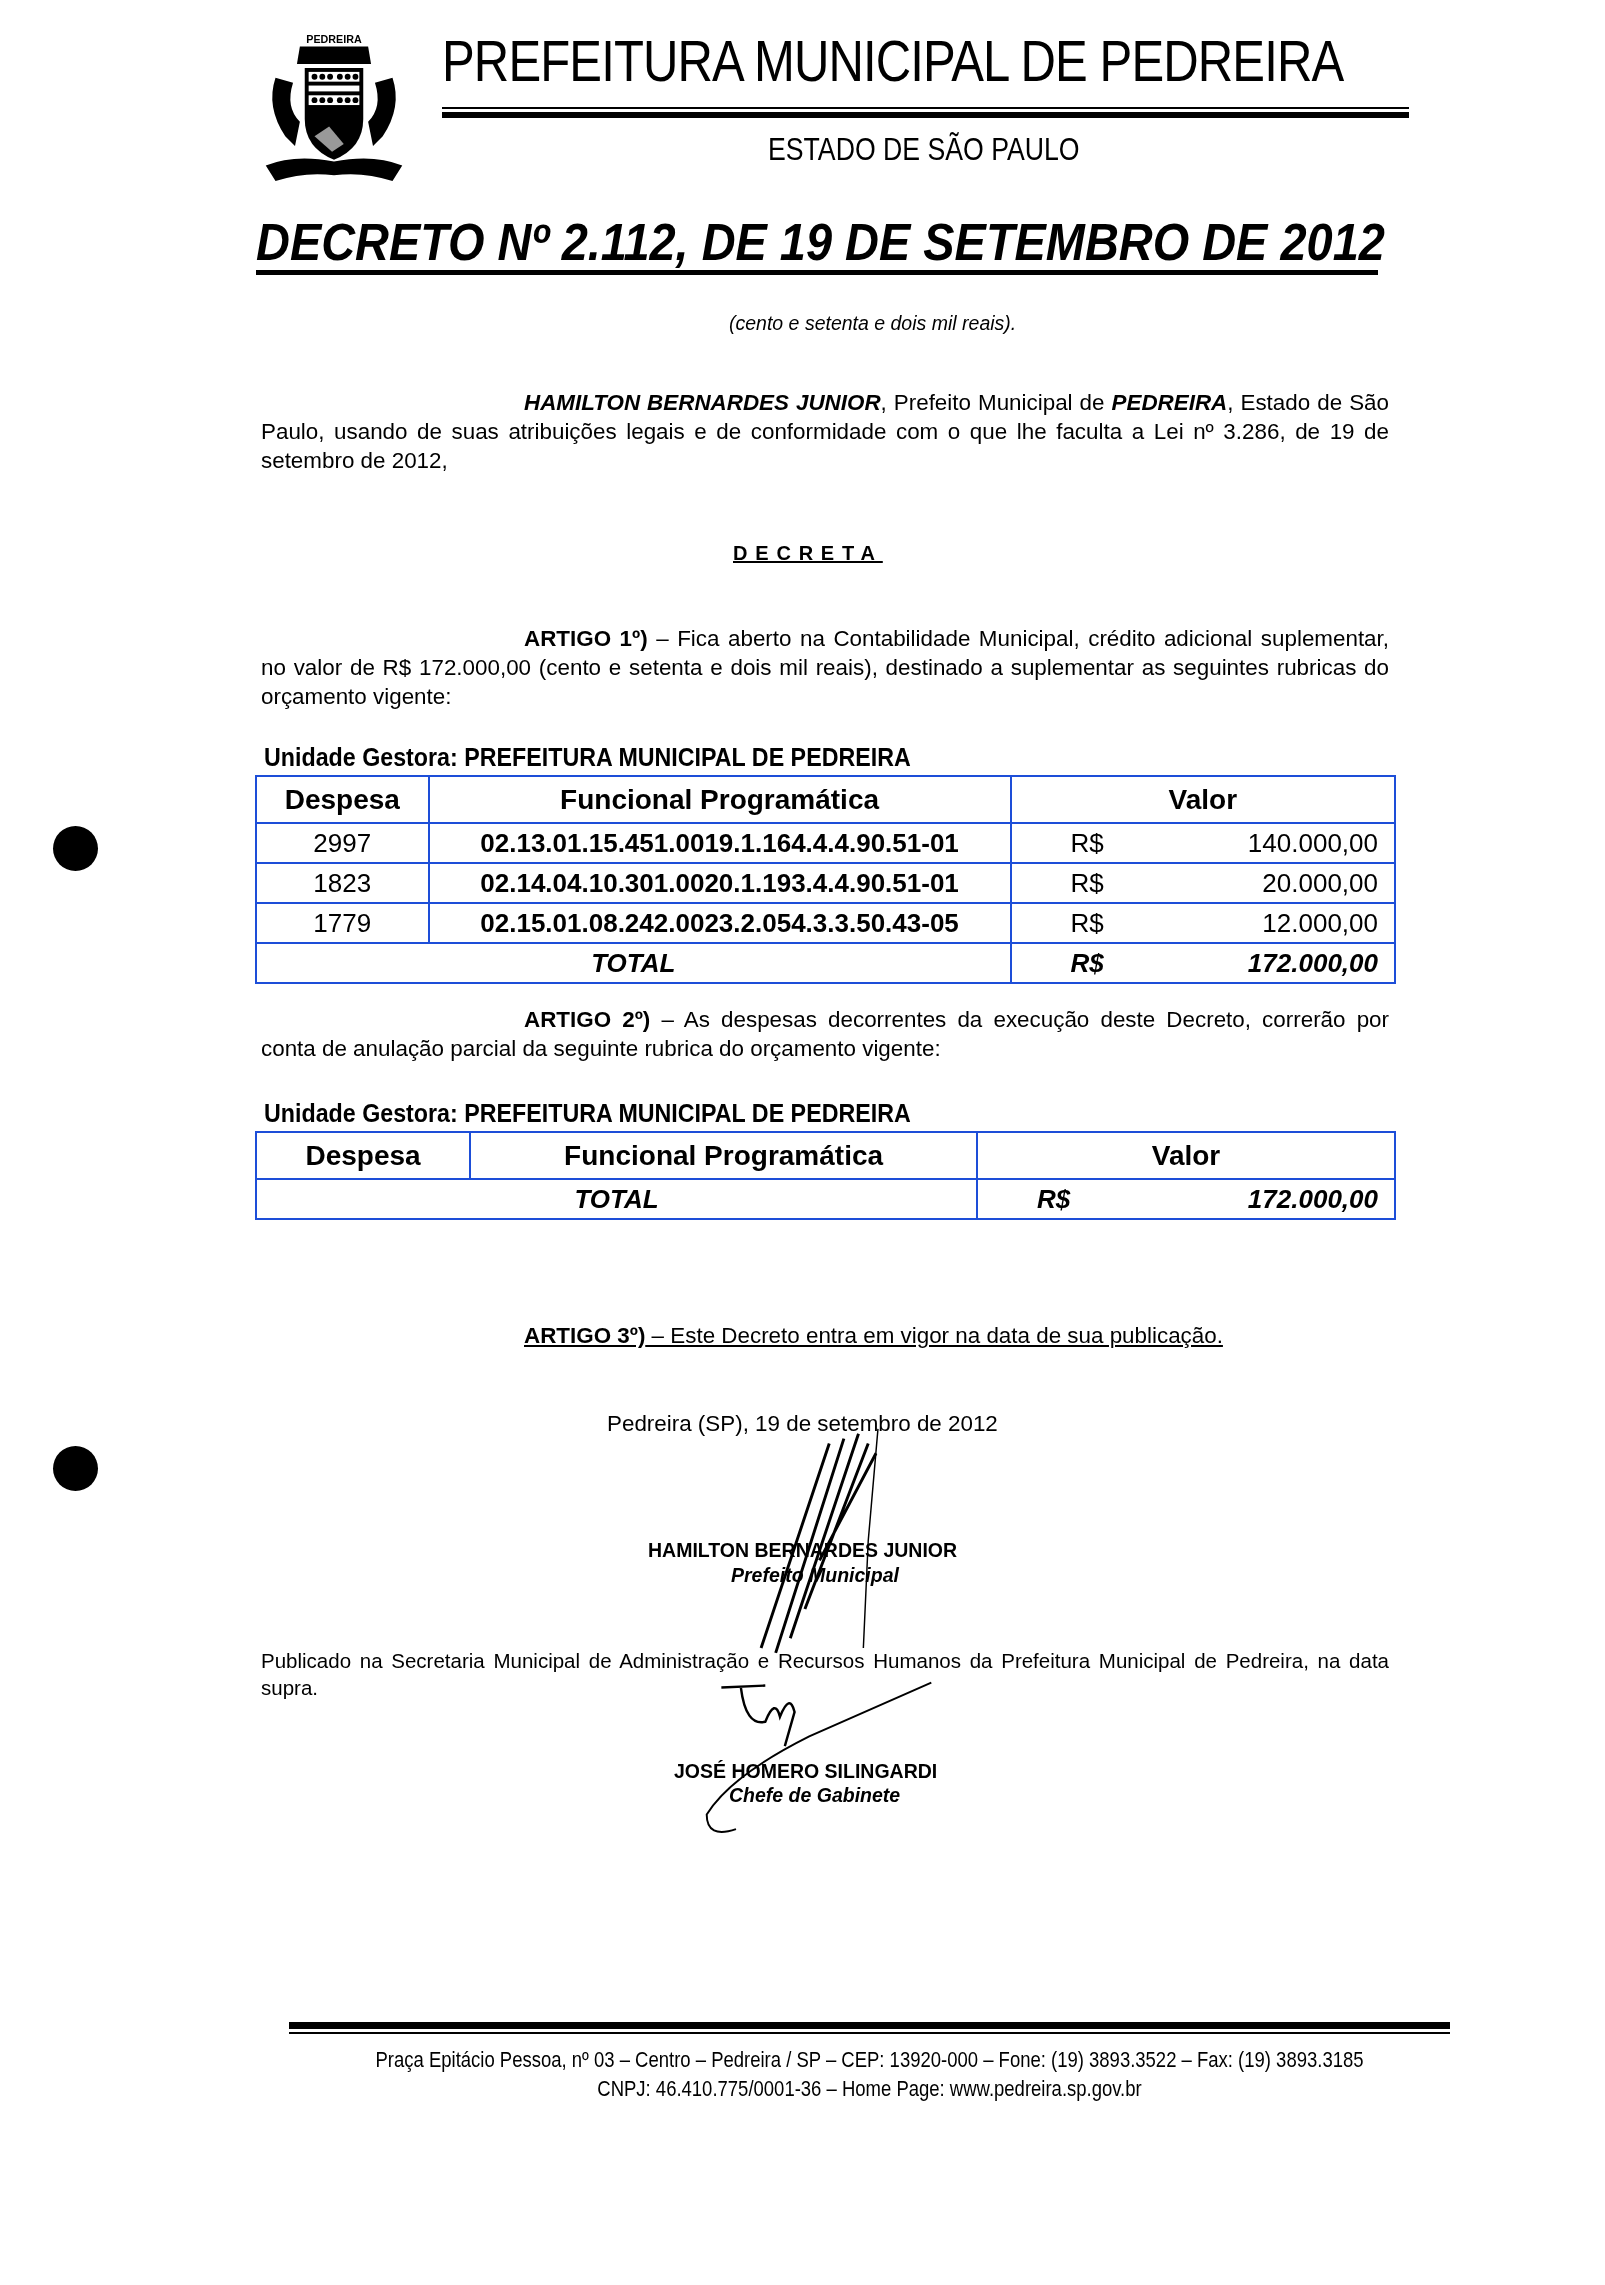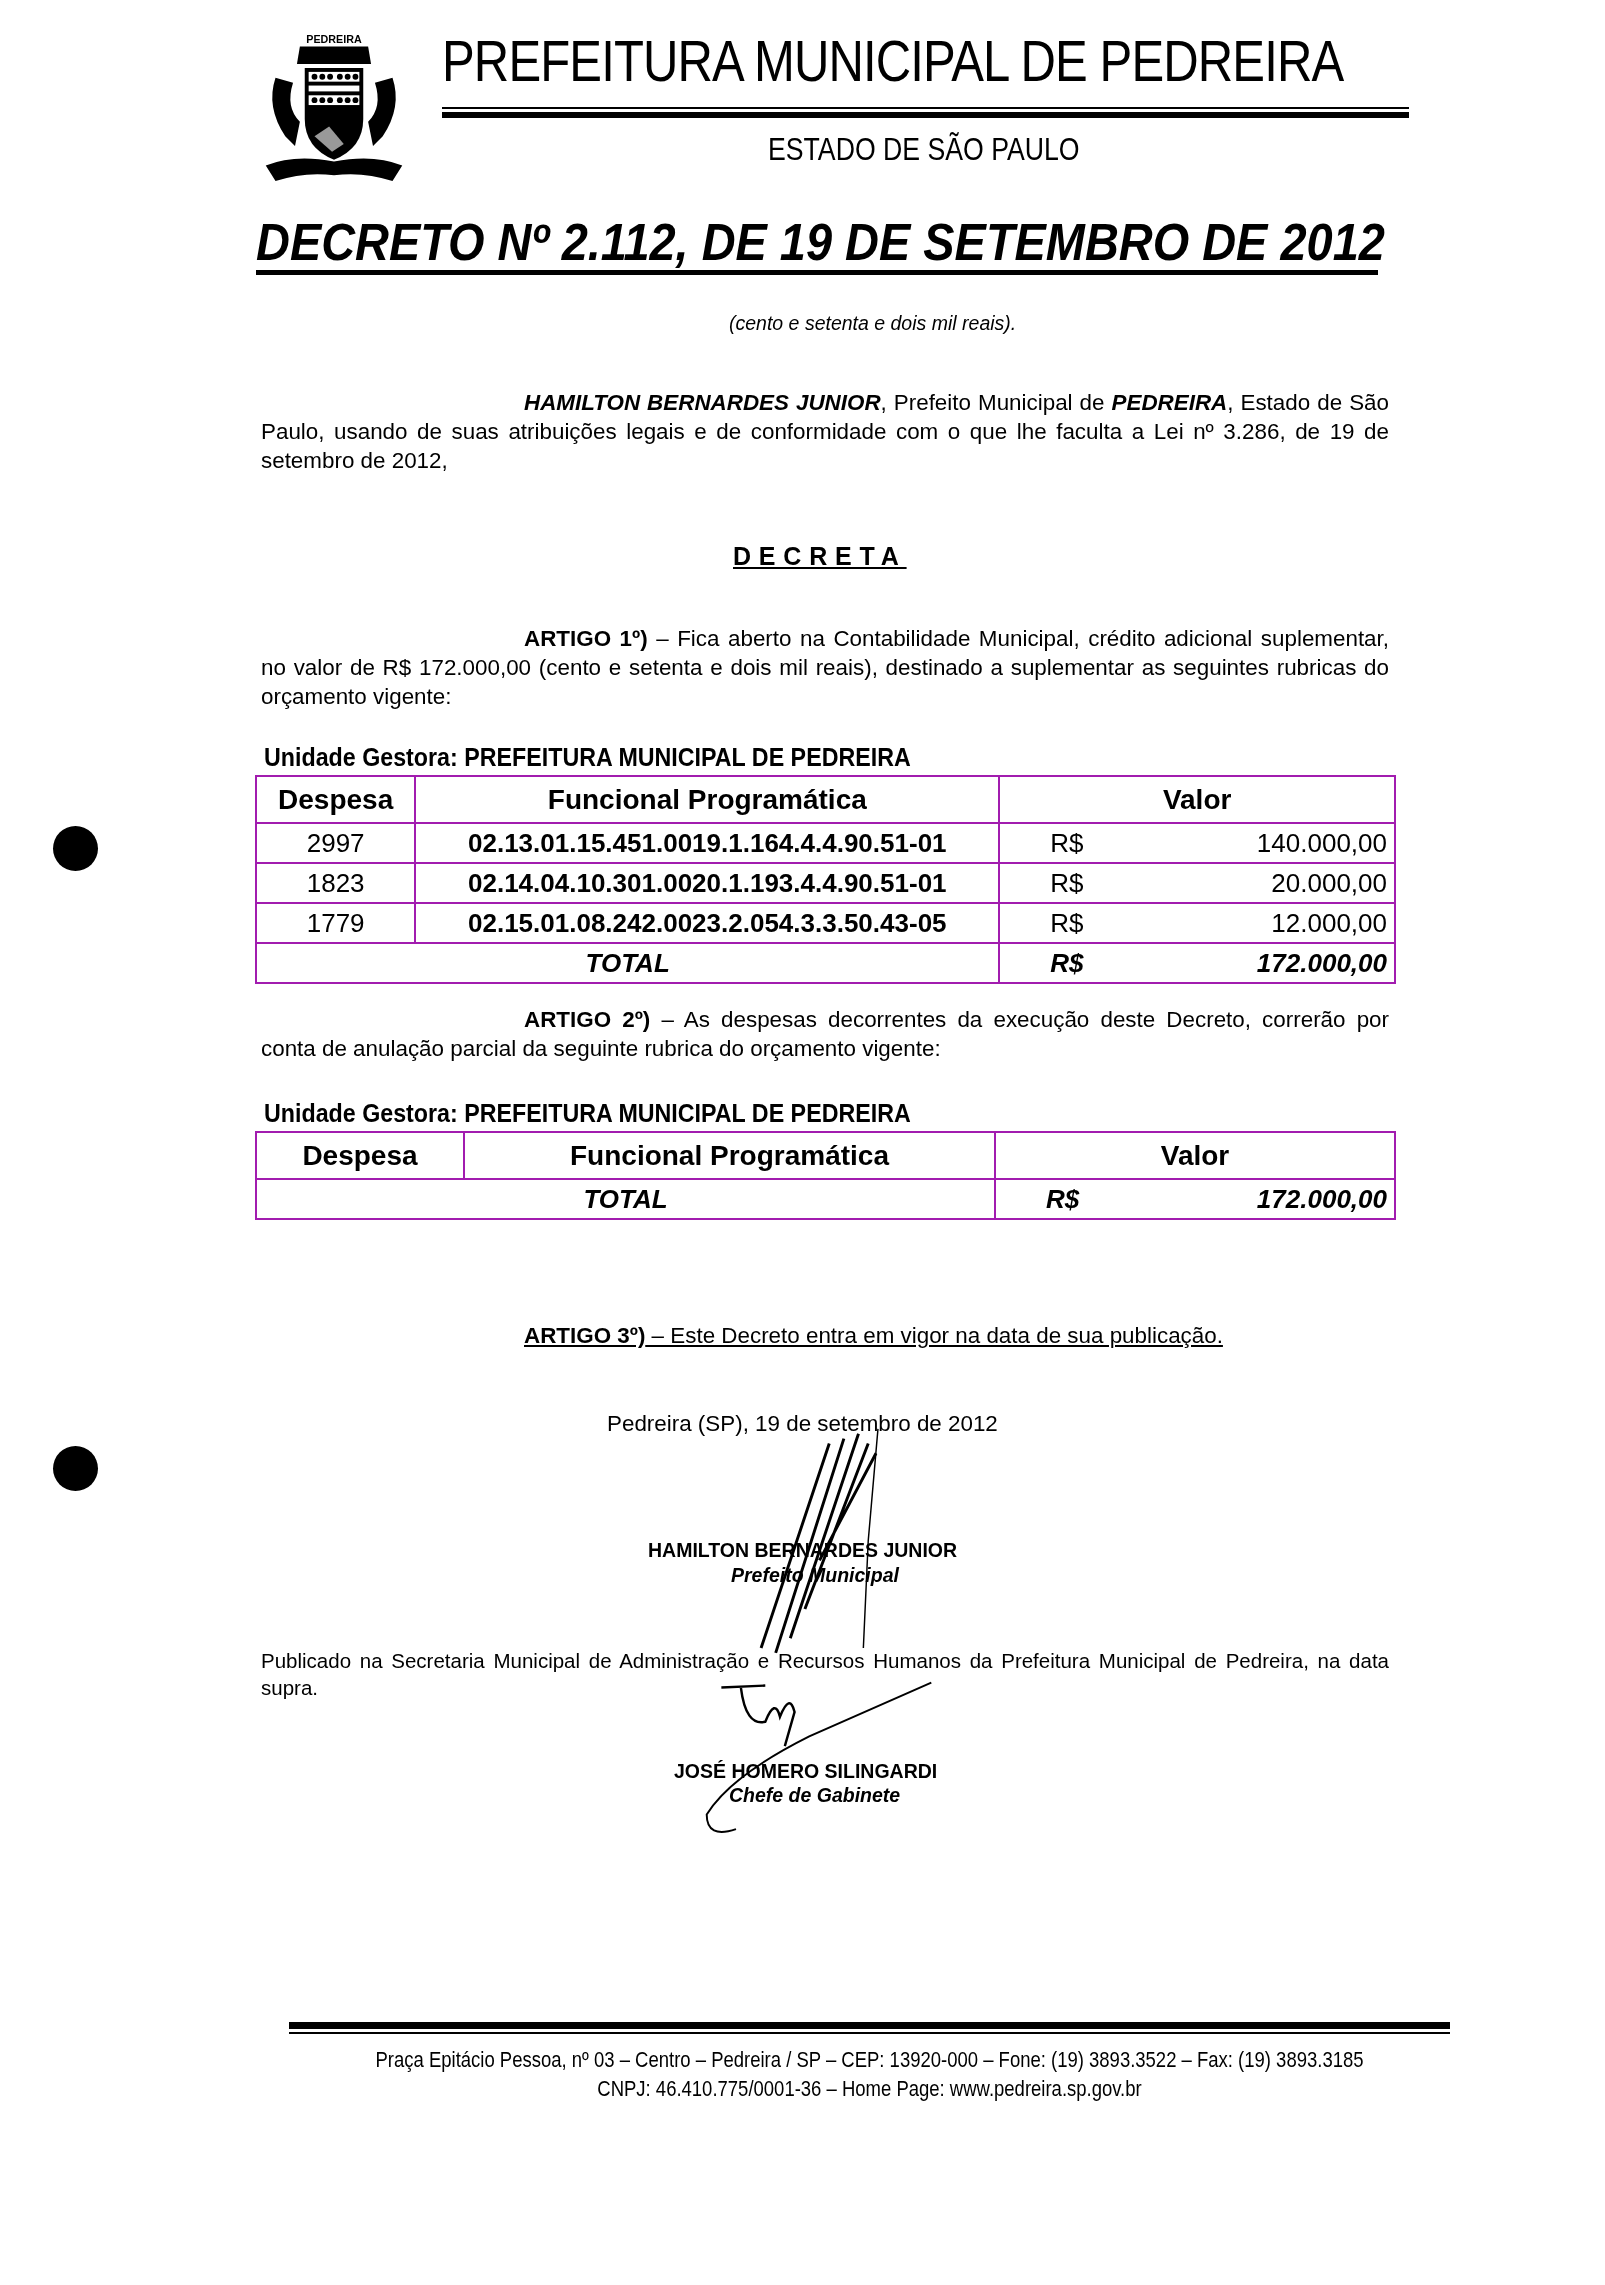--- a/index.html
+++ b/index.html
@@ -9,24 +9,24 @@
   .logo { left: 256px; top: 29px; width: 156px; height: 156px; }
   .header-title { left: 442px; top: 33px; font-size: 57px; letter-spacing: -1px; white-space: nowrap; transform: scaleX(0.86); transform-origin: left top; line-height: 1; }
   .rule-thin { left: 442px; top: 107px; width: 967px; height: 2px; background:#000; }
   .rule-thick { left: 442px; top: 112px; width: 967px; height: 5.9px; background:#000; }
   .header-sub { left: 768px; top: 134px; font-size: 31px; white-space: nowrap; transform: scaleX(0.86); transform-origin: left top; line-height: 1; }
   .decree-title { left: 256px; top: 217px; font-size: 51px; font-weight: bold; font-style: italic; white-space: nowrap; line-height: 1; transform: scaleX(0.92); transform-origin: left top; }
   .decree-underline { left: 256px; top: 270px; width: 1122px; height: 4.9px; background:#000; }
   .ementa { left: 729px; top: 310px; font-size: 19.5px; font-style: italic; line-height: 26px; width: 702px; }
   .para { left: 261px; width: 1128px; font-size: 22.4px; line-height: 29px; text-align: justify; }
   .para .indent { display: inline-block; width: 263px; }
-  .decreta { left: 733px; top: 542px; font-size: 25px; font-weight: bold; letter-spacing: 7.8px; text-decoration: underline; white-space: nowrap; }
+  .decreta { left: 733px; top: 542px; font-size: 20px; font-weight: bold; letter-spacing: 7.8px; text-decoration: underline; white-space: nowrap; }
   .unidade { left: 264px; font-size: 25px; font-weight: bold; white-space: nowrap; transform: scaleX(0.93); transform-origin: left top; }
   table.budget { position: absolute; left: 255px; width: 1141px; border-collapse: collapse; font-size: 26px; }
-  table.budget td, table.budget th { border: 2px solid #a21caf; padding: 0 7px; height: 38px; }
+  table.budget td, table.budget th { border: 2px solid #1d4ed8; padding: 0 16px; height: 38px; }
   table.budget th { font-weight: bold; height: 45px; font-size: 28px; }
   table.budget td.c-desp { width: 144px; text-align: center; }
   table.budget td.c-func { width: 571px; text-align: center; font-weight: bold; }
   table.budget .c-val { width: 384px; }
   .val-wrap { display: flex; justify-content: space-between; padding-left: 43px; }
   .total-row td { font-weight: bold; font-style: italic; }
   .center { text-align: center; }
   .sign-name { font-size: 19.5px; font-weight: bold; white-space: nowrap; }
   .sign-role { font-size: 19.5px; font-weight: bold; font-style: italic; white-space: nowrap; }
   .footer-rule-thick { left: 289px; top: 2022px; width: 1161px; height: 6.8px; background:#000; }

